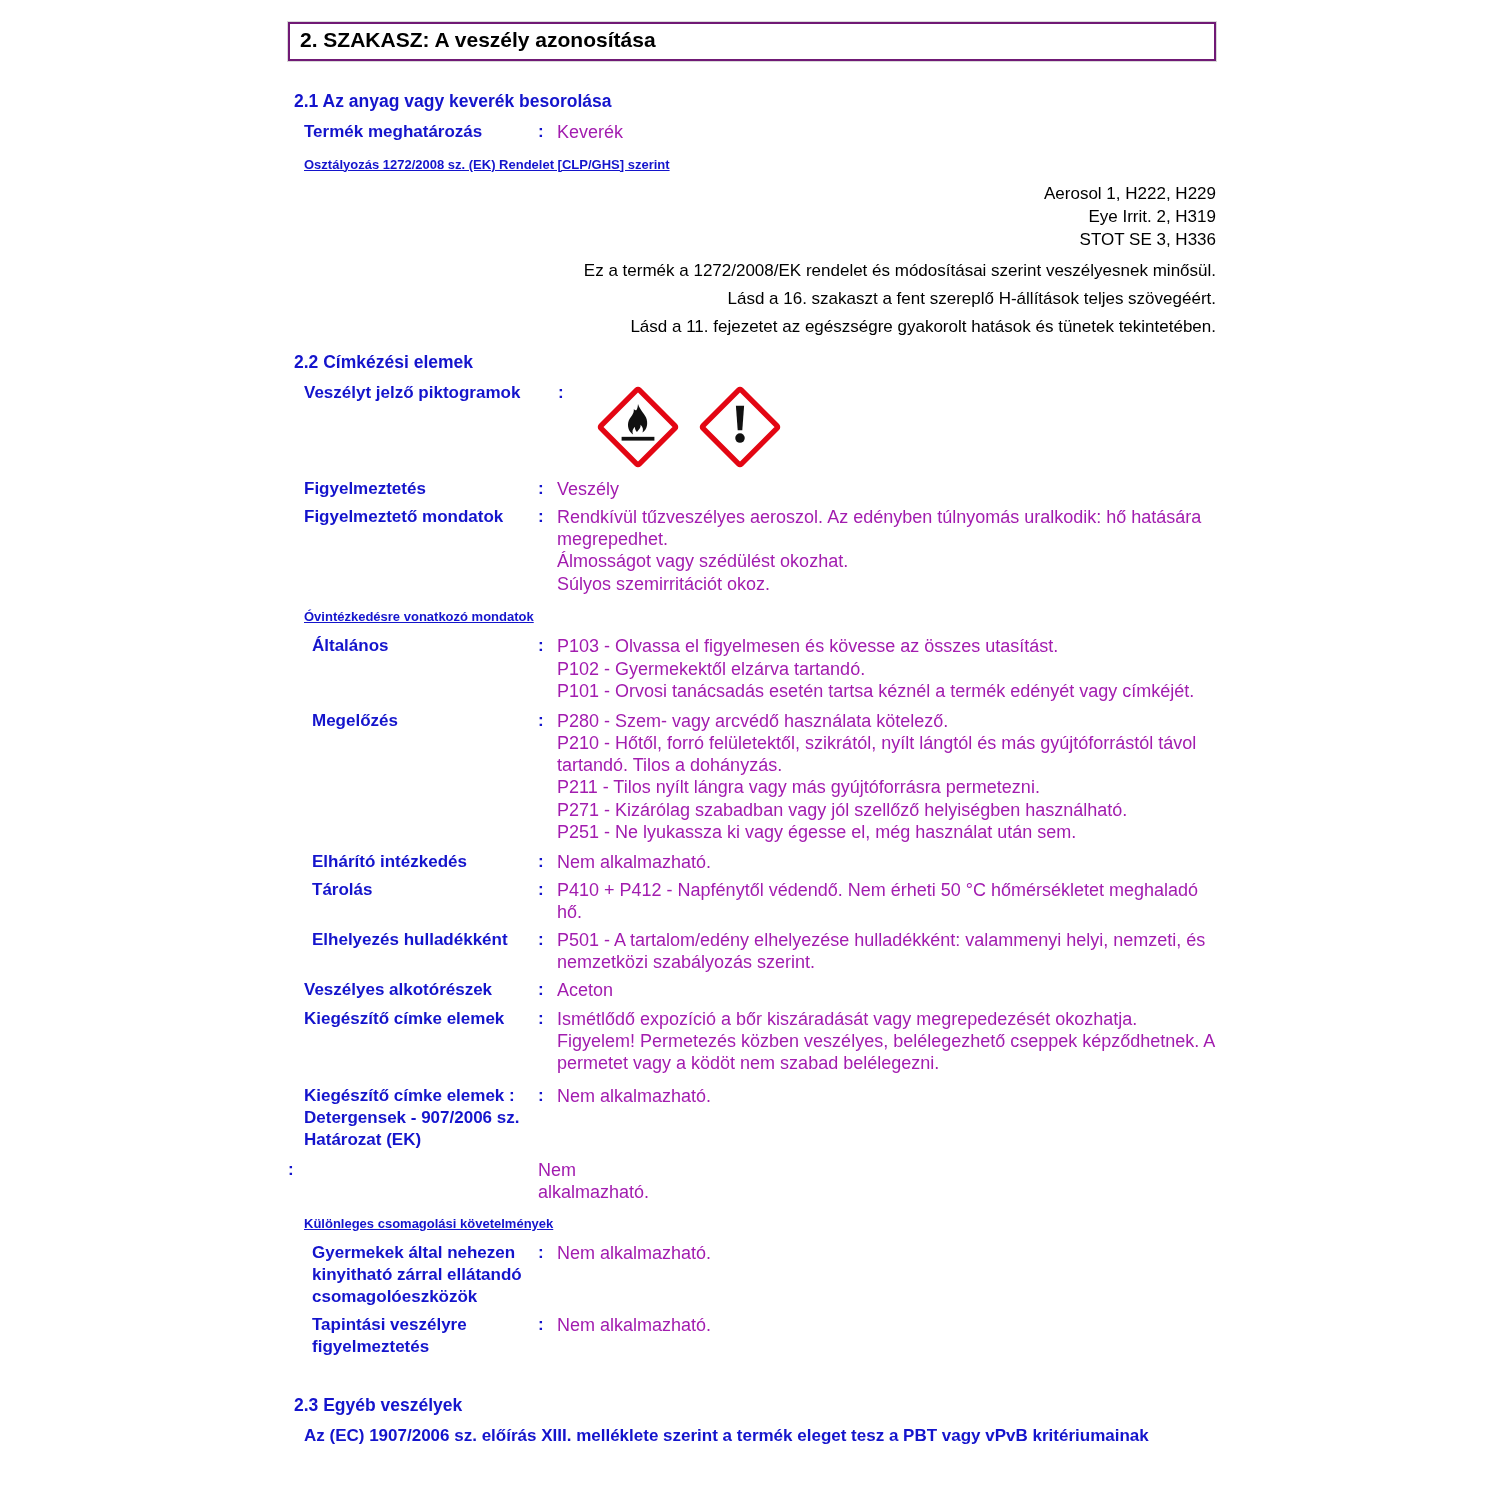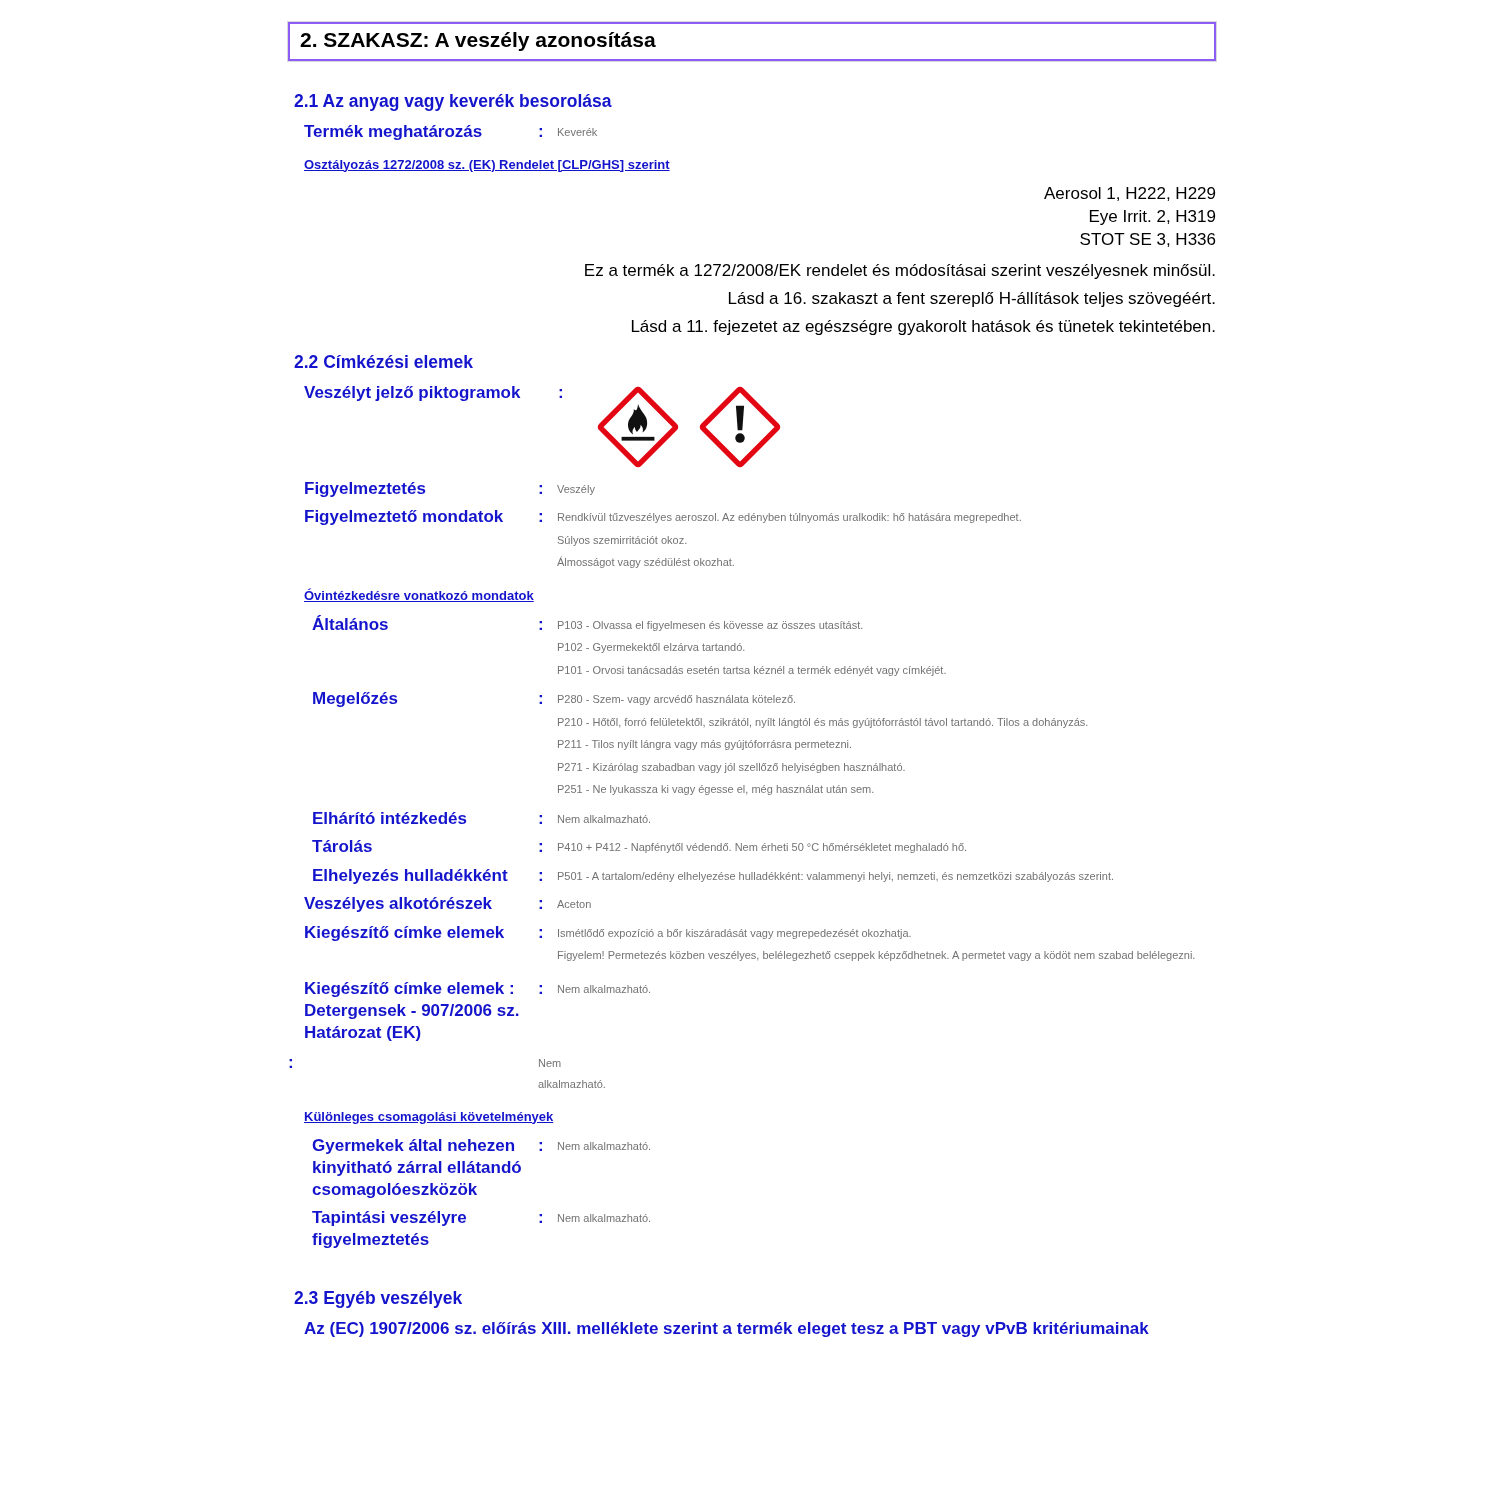--- a/index.html
+++ b/index.html
@@ -9,21 +9,21 @@
   *{box-sizing:border-box;}
   html,body{margin:0;padding:0;}
   body{
     width:1500px;height:1500px;background:#ffffff;
     font-family:"Liberation Sans",sans-serif;color:#000;
     position:relative;overflow:hidden;
   }
   .doc{position:absolute;left:288px;top:22px;width:928px;}
 
   .section-box{
-    border:2px solid #8b5cf6;
+    border:2px solid #701a75;
     box-shadow:0 0 0 1px #d9d9d9;
     padding:4px 10px 7px 10px;
     margin-bottom:29px;
   }
   .section-box .box-title{font-size:21px;font-weight:bold;margin:0;}
 
   .sec-heading{
     color:var(--accent);font-weight:bold;font-size:17.5px;
     padding-left:6px;margin:16px 0 9px 0;line-height:22px;
   }
@@ -46,21 +46,21 @@
     margin-bottom:6px;
   }
   .row .lbl{
     color:var(--accent);font-weight:bold;font-size:17px;
     line-height:22px;padding-left:16px;padding-right:12px;
   }
   .row.sub .lbl{padding-left:24px;}
   .row .colon{
     color:var(--accent);font-weight:bold;font-size:17px;line-height:22px;
   }
-  .row .val{font-size:11px;line-height:21.5px;color:#737373;padding-top:1px;}
+  .row .val{font-size:18px;line-height:21.5px;color:#a21caf;padding-top:1px;}
   .val .line{margin:0 0 1px 0;}
 
   .picto-row{margin-bottom:10px;gap:20px;}
   .picto-wrap{display:flex;gap:20px;padding-top:3px;}
   .ghs{width:82px;height:82px;display:block;}
   .ghs-border{fill:#ffffff;stroke:var(--picto-red);stroke-width:6.5;}
   .ghs-sym{fill:#111;}
 
   .gap-before-23{margin-top:36px;}
   .pbt-heading{
@@ -126,22 +126,22 @@
     <div class="lbl">Figyelmeztetés</div>
     <div class="colon">:</div>
     <div class="val">Veszély</div>
   </div>
 
   <div class="row">
     <div class="lbl">Figyelmeztető mondatok</div>
     <div class="colon">:</div>
     <div class="val">
       <div class="line">Rendkívül tűzveszélyes aeroszol. Az edényben túlnyomás uralkodik: hő hatására megrepedhet.</div>
+      <div class="line">Álmosságot vagy szédülést okozhat.</div>
       <div class="line">Súlyos szemirritációt okoz.</div>
-      <div class="line">Álmosságot vagy szédülést okozhat.</div>
     </div>
   </div>
 
   <div class="sub-heading">Óvintézkedésre vonatkozó mondatok</div>
 
   <div class="row sub">
     <div class="lbl">Általános</div>
     <div class="colon">:</div>
     <div class="val">
       <div class="line">P103 - Olvassa el figyelmesen és kövesse az összes utasítást.</div>

